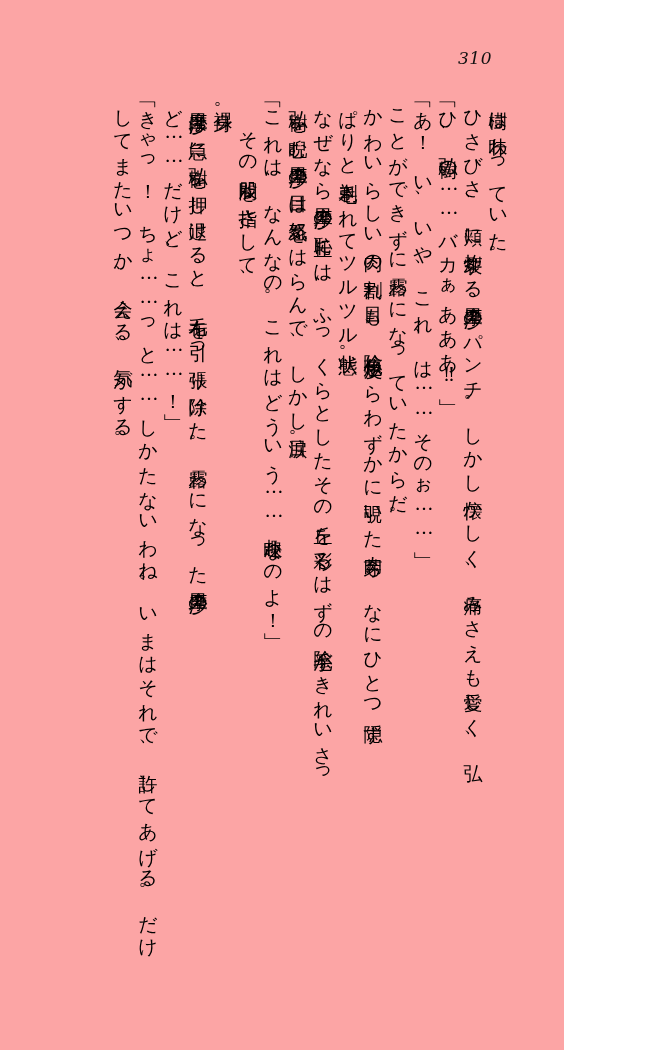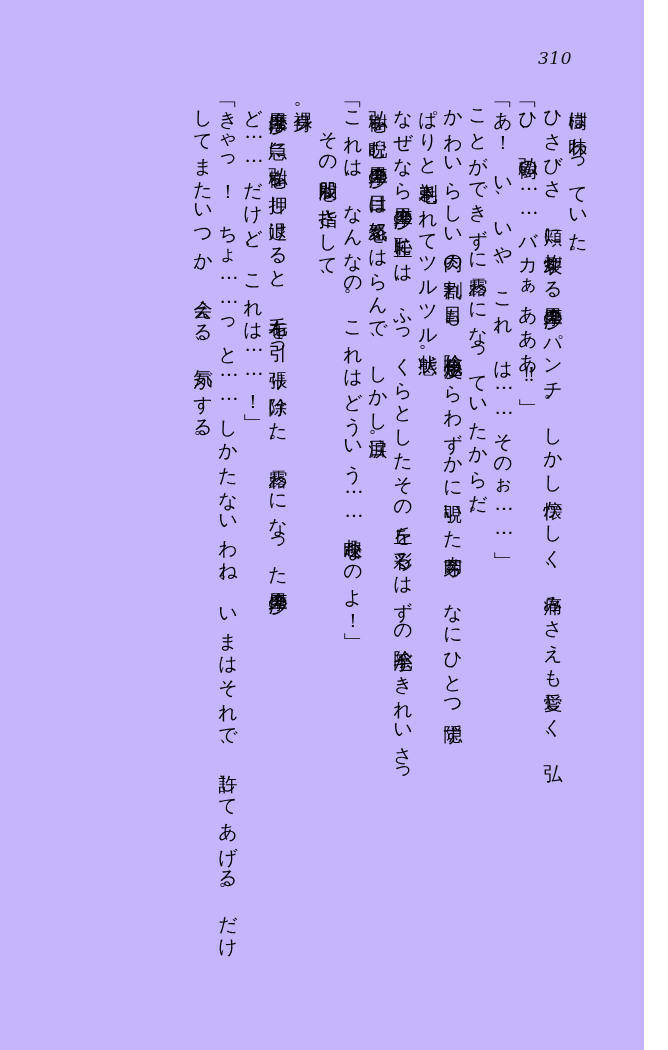--- a/index.html
+++ b/index.html
@@ -9,23 +9,23 @@
   }
   body {
     width: 668px;
     height: 1050px;
     overflow: hidden;
     font-family: "DejaVu Serif", "Liberation Serif", serif;
     color: #000000;
   }
   .page {
     position: relative;
-    width: 644px;
+    width: 564px;
     height: 1050px;
-    background: #c4b5fd;
+    background: #fca5a5;
   }
   .page-number {
     position: absolute;
     top: 48px;
     right: 72px;
     font-family: "DejaVu Serif", "Liberation Serif", serif;
     font-style: italic;
     font-size: 17px;
     letter-spacing: 0.5px;
     color: #111111;

